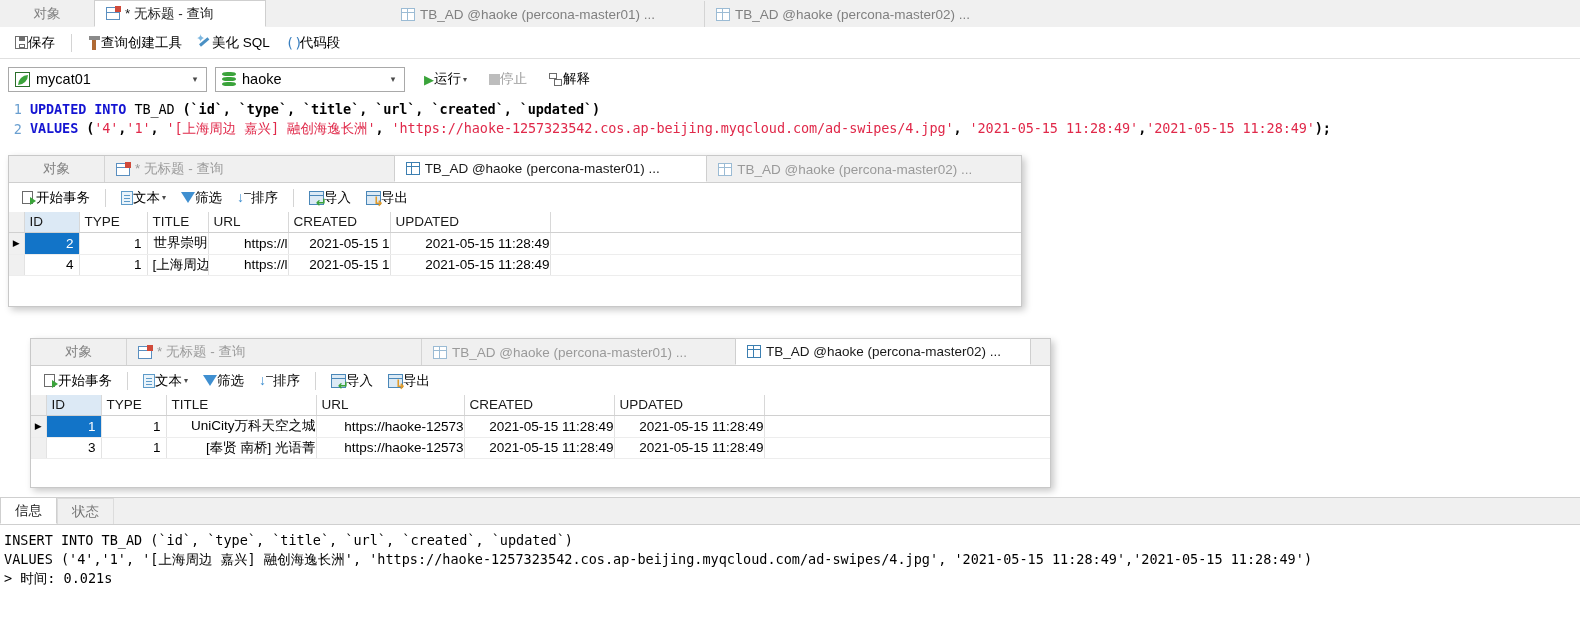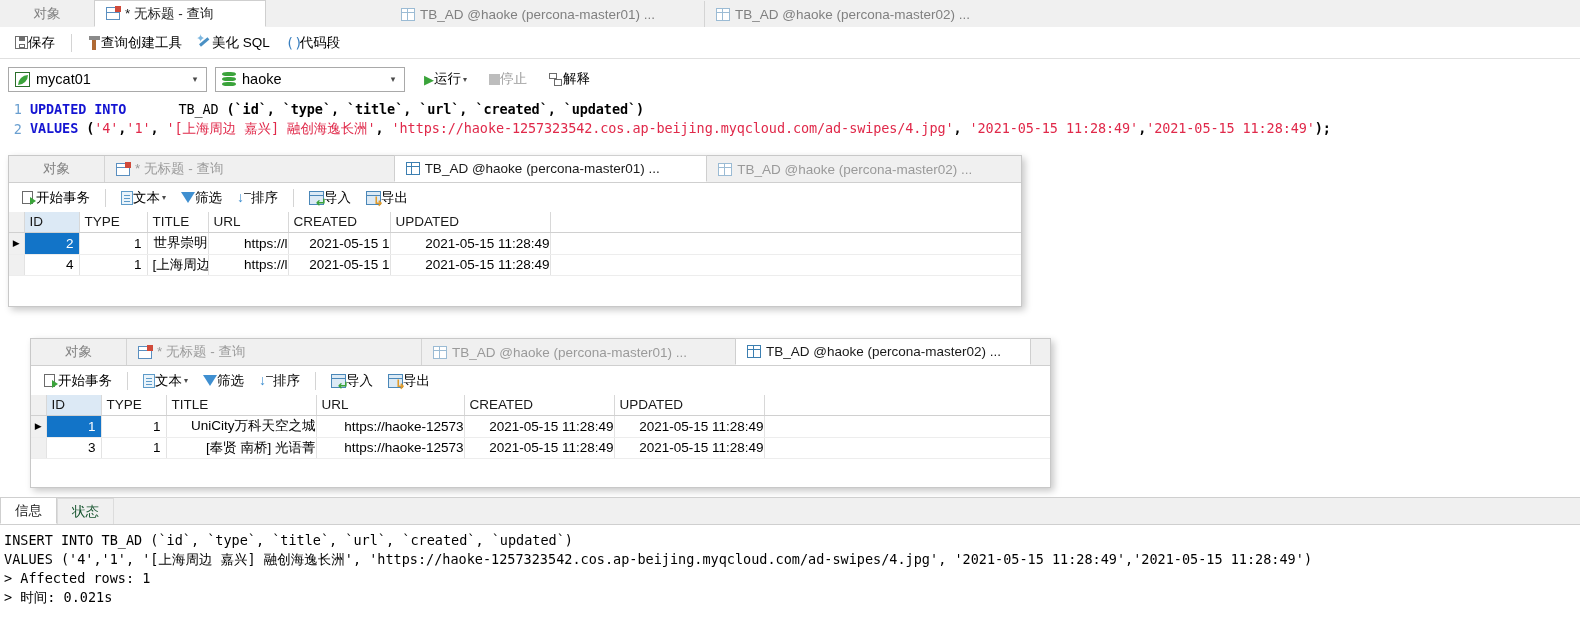--- a/index.html
+++ b/index.html
@@ -169,21 +169,21 @@
   .gutter {
     width: 30px; text-align: right; padding-right: 8px; box-sizing: border-box;
     color: #6a9fd0; font-size: 13.5px;
     font-family: "DejaVu Sans Mono", "Liberation Mono", monospace;
   }
   .ecode {
     font-family: "DejaVu Sans Mono", "Liberation Mono", monospace;
     font-size: 13.5px; letter-spacing: -0.1px;
   }
   .kw { color: #1414d2; font-weight: 600; }
-  .ident { color: #000000; margin-left: 44px; }
+  .ident { color: #000000; }
   .str { color: #e0294a; }
   .punc { color: #000000; font-weight: bold; }
 
   
   .panel {
     position: absolute; background: #ffffff;
     border: 1px solid #c8c8c8;
     box-shadow: 3px 3px 7px rgba(0,0,0,0.22);
     box-sizing: border-box;
   }
@@ -279,21 +279,21 @@
   }
   .itab {
     height: 26px; display: flex; align-items: center; padding: 0 14px;
     font-size: 13.5px; box-sizing: border-box; cursor: default;
   }
   .itab.active {
     background: #ffffff; color: #1a1a1a; height: 27px;
     border-left:1px solid #cfcfcf; border-right:1px solid #cfcfcf; border-top:1px solid #cfcfcf;
     border-bottom: 1px solid #fff;
   }
-  .itab.inactive { background: #f0f0f0; color: #14532d; border:1px solid #dcdcdc; border-bottom:none; }
+  .itab.inactive { background: #f0f0f0; color: #737373; border:1px solid #dcdcdc; border-bottom:none; }
   .info-body {
     padding: 6px 4px 0 4px; font-family: "DejaVu Sans Mono", "Liberation Mono", monospace;
     font-size: 13.5px; line-height: 19px; color: #000; white-space: nowrap; overflow: hidden;
   }
 </style>
 </head>
 <body>
 
 <div class="tabstrip">
   <div class="tab inactive" style="width:94px; justify-content:center;">
@@ -580,16 +580,15 @@
     <div class="itab active">
       <span>信息</span>
     </div>
     <div class="itab inactive">
       <span>状态</span>
     </div>
   </div>
   <div class="info-body">
     <div>INSERT INTO TB_AD (`id`, `type`, `title`, `url`, `created`, `updated`)</div>
     <div>VALUES ('4','1', '[上海周边 嘉兴] 融创海逸长洲', 'https://haoke-1257323542.cos.ap-beijing.myqcloud.com/ad-swipes/4.jpg', '2021-05-15 11:28:49','2021-05-15 11:28:49')</div>
-    <div>&gt; Affected rows: 1</div>
     <div>&gt; 时间: 0.021s</div>
   </div>
 </div>
 
 </body></html>

